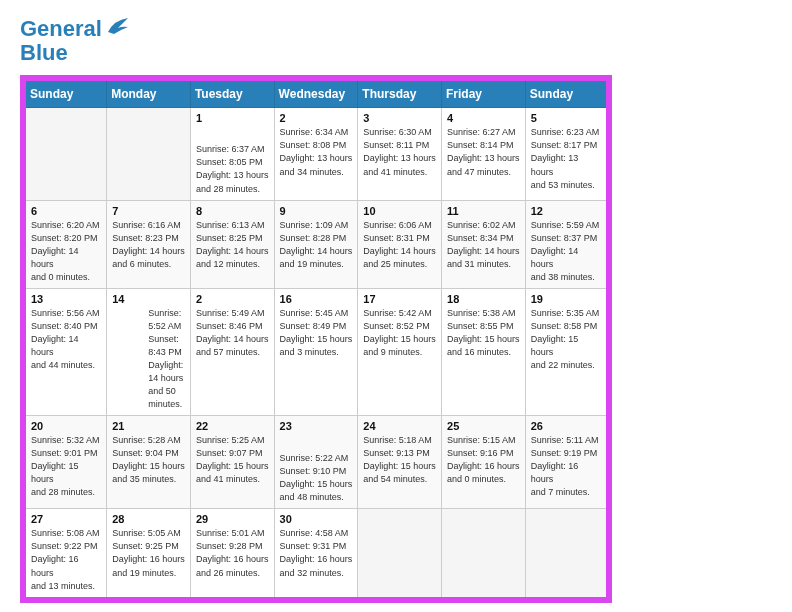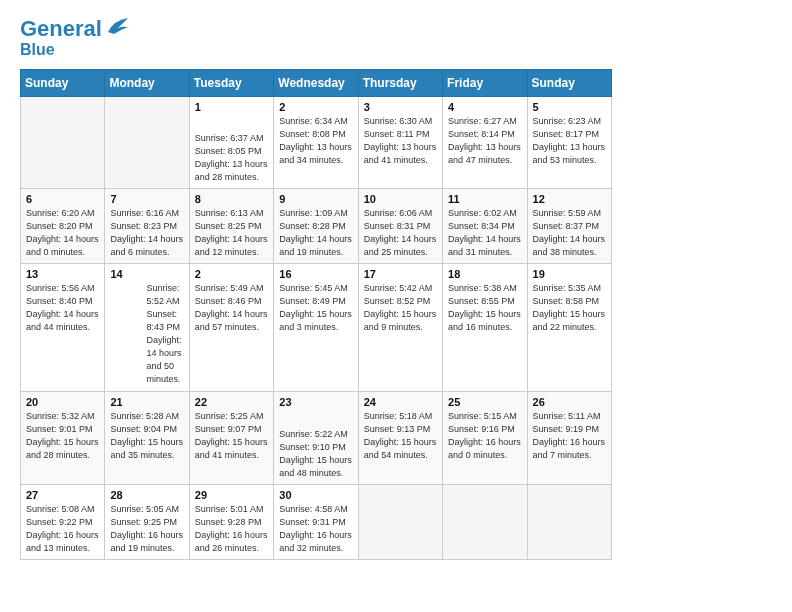--- a/index.html
+++ b/index.html
@@ -48,21 +48,21 @@
       line-height: 1.1;
     }
     .location {
       font-size: 14px;
       color: #555;
       margin-top: 2px;
     }
     .calendar {
       width: 100%;
       border-collapse: collapse;
-      border: 1px solid #d946ef;
+      border: 6px solid #d946ef;
     }
     .calendar th {
       background: #2980b9;
       color: #fff;
       font-size: 12px;
       font-weight: bold;
       padding: 6px 4px;
       text-align: left;
       border: 1px solid #2471a3;
     }
@@ -100,21 +100,21 @@
 
 <div class="page">
   <div class="header">
     <div class="logo">
       <div>
         <div class="logo-text">
           <span>General</span><svg class="logo-icon" viewBox="0 0 28 22" fill="none" xmlns="http://www.w3.org/2000/svg">
             <path d="M4 18 Q10 6 24 4 Q18 10 14 14 Q18 12 24 13 Q16 16 10 20 Z" fill="#2980b9"></path>
           </svg>
         </div>
-        <div class="logo-text" style="color:#2980b9; font-size:16px;">Blue</div>
+        <div class="logo-text" style="color:#2980b9; font-size:22px;">Blue</div>
       </div>
     </div>
     <div class="title-block">
       <div class="month-title"></div>
       <div class="location"></div>
     </div>
   </div>
 
   <table class="calendar">
     <thead>

